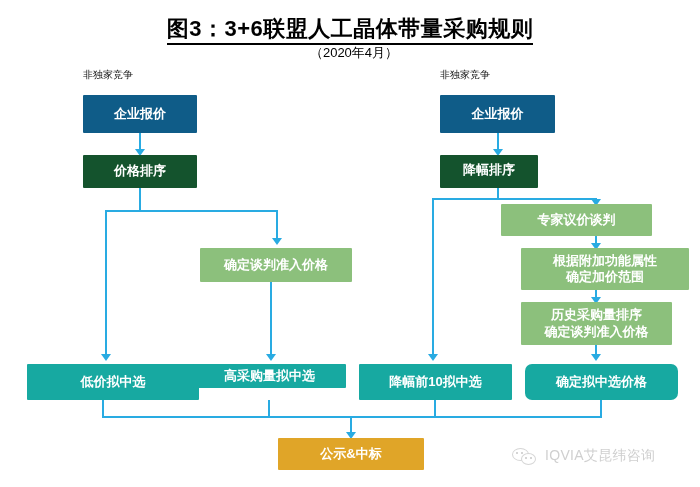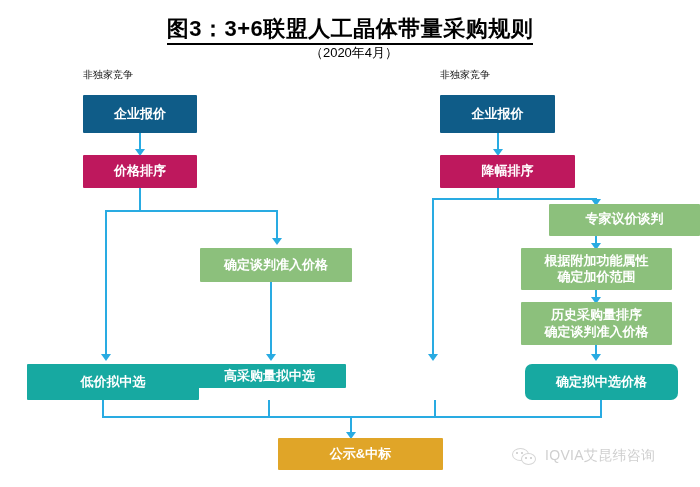--- a/index.html
+++ b/index.html
@@ -61,21 +61,21 @@
     text-align: center;
     color: #ffffff;
     font-weight: bold;
     font-size: 13px;
     line-height: 1.25;
     border-radius: 1px;
     padding: 2px 4px;
     box-shadow: 0 0 0 1px rgba(255,255,255,0.0);
   }
   .node.darkblue { background: #0f5c88; }
-  .node.blue     { background: #be185d; }
+  .node.blue     { background: #14532d; }
   .node.green    { background: #8cc07c; }
   .node.teal     { background: #17a9a1; }
   .node.gold     { background: #e0a528; }
 
   
   .vline, .hline {
     position: absolute;
     background: #29abe2;
   }
   .vline { width: 2px; }
@@ -161,63 +161,64 @@
   <div class="node green" style="left:200px; top:248px; width:152px; height:34px;">确定谈判准入价格</div>
 
   <div class="vline" style="left:270px; top:282px; height:74px;"></div>
   <div class="arrow" style="left:266px; top:354px;"></div>
 
   <div class="node darkblue" style="left:440px; top:95px; width:115px; height:38px;">企业报价</div>
 
   <div class="vline" style="left:497px; top:133px; height:18px;"></div>
   <div class="arrow" style="left:493px; top:149px;"></div>
 
-  <div class="node blue" style="left:440px; top:155px; width:135px; height:33px;">降幅排序</div>
+  <div class="node blue" style="left:440px; top:155px; width:98px; height:33px;font-family:Liberation Mono, monospace;">降幅排序</div>
 
   <div class="vline" style="left:497px; top:188px; height:12px;"></div>
   <div class="hline" style="left:432px; top:198px; width:165px;"></div>
 
   <div class="vline" style="left:432px; top:198px; height:158px;"></div>
   <div class="arrow" style="left:428px; top:354px;"></div>
 
   <div class="vline" style="left:595px; top:198px; height:10px;"></div>
   <div class="arrow" style="left:591px; top:199px;"></div>
 
-  <div class="node green" style="left:549px; top:204px; width:151px; height:32px;font-family:Liberation Mono, monospace;">专家议价谈判</div>
+  <div class="node green" style="left:501px; top:204px; width:151px; height:32px;">专家议价谈判</div>
 
   <div class="vline" style="left:595px; top:236px; height:10px;"></div>
   <div class="arrow" style="left:591px; top:243px;"></div>
 
-  <div class="node green" style="left:521px; top:248px; width:151px; height:42px; white-space:pre-line;">根据附加功能属性
+  <div class="node green" style="left:521px; top:248px; width:168px; height:42px; white-space:pre-line;">根据附加功能属性
 确定加价范围</div>
 
   <div class="vline" style="left:595px; top:290px; height:10px;"></div>
   <div class="arrow" style="left:591px; top:297px;"></div>
 
   <div class="node green" style="left:521px; top:302px; width:151px; height:43px; white-space:pre-line;">历史采购量排序
 确定谈判准入价格</div>
 
   <div class="vline" style="left:595px; top:345px; height:12px;"></div>
   <div class="arrow" style="left:591px; top:354px;"></div>
 
   <div class="node teal" style="left:27px;  top:364px; width:172px; height:36px;">低价拟中选</div>
   <div class="node teal" style="left:193px; top:364px; width:153px; height:24px;">高采购量拟中选</div>
+  <div class="node teal" style="left:359px; top:364px; width:153px; height:36px;">降幅前10拟中选</div>
   <div class="node teal" style="left:525px; top:364px; width:153px; height:36px;border-radius:7px;">确定拟中选价格</div>
 
   <div class="vline" style="left:102px; top:400px; height:18px;"></div>
   <div class="vline" style="left:268px; top:400px; height:18px;"></div>
   <div class="vline" style="left:434px; top:400px; height:18px;"></div>
   <div class="vline" style="left:600px; top:400px; height:18px;"></div>
 
   <div class="hline" style="left:102px; top:416px; width:500px;"></div>
 
   <div class="vline" style="left:350px; top:416px; height:18px;"></div>
   <div class="arrow" style="left:346px; top:432px;"></div>
 
-  <div class="node gold" style="left:278px; top:438px; width:165px; height:32px;">公示&amp;中标</div>
+  <div class="node gold" style="left:278px; top:438px; width:146px; height:32px;">公示&amp;中标</div>
 
   <div id="footer-brand">
     <span class="wechat-icon">
       <span class="b1"></span>
       <span class="b2"></span>
       <span class="d" style="left:4px;  top:5px;"></span>
       <span class="d" style="left:9px;  top:5px;"></span>
       <span class="d" style="left:13px; top:10px;"></span>
       <span class="d" style="left:18px; top:10px;"></span>
     </span>

